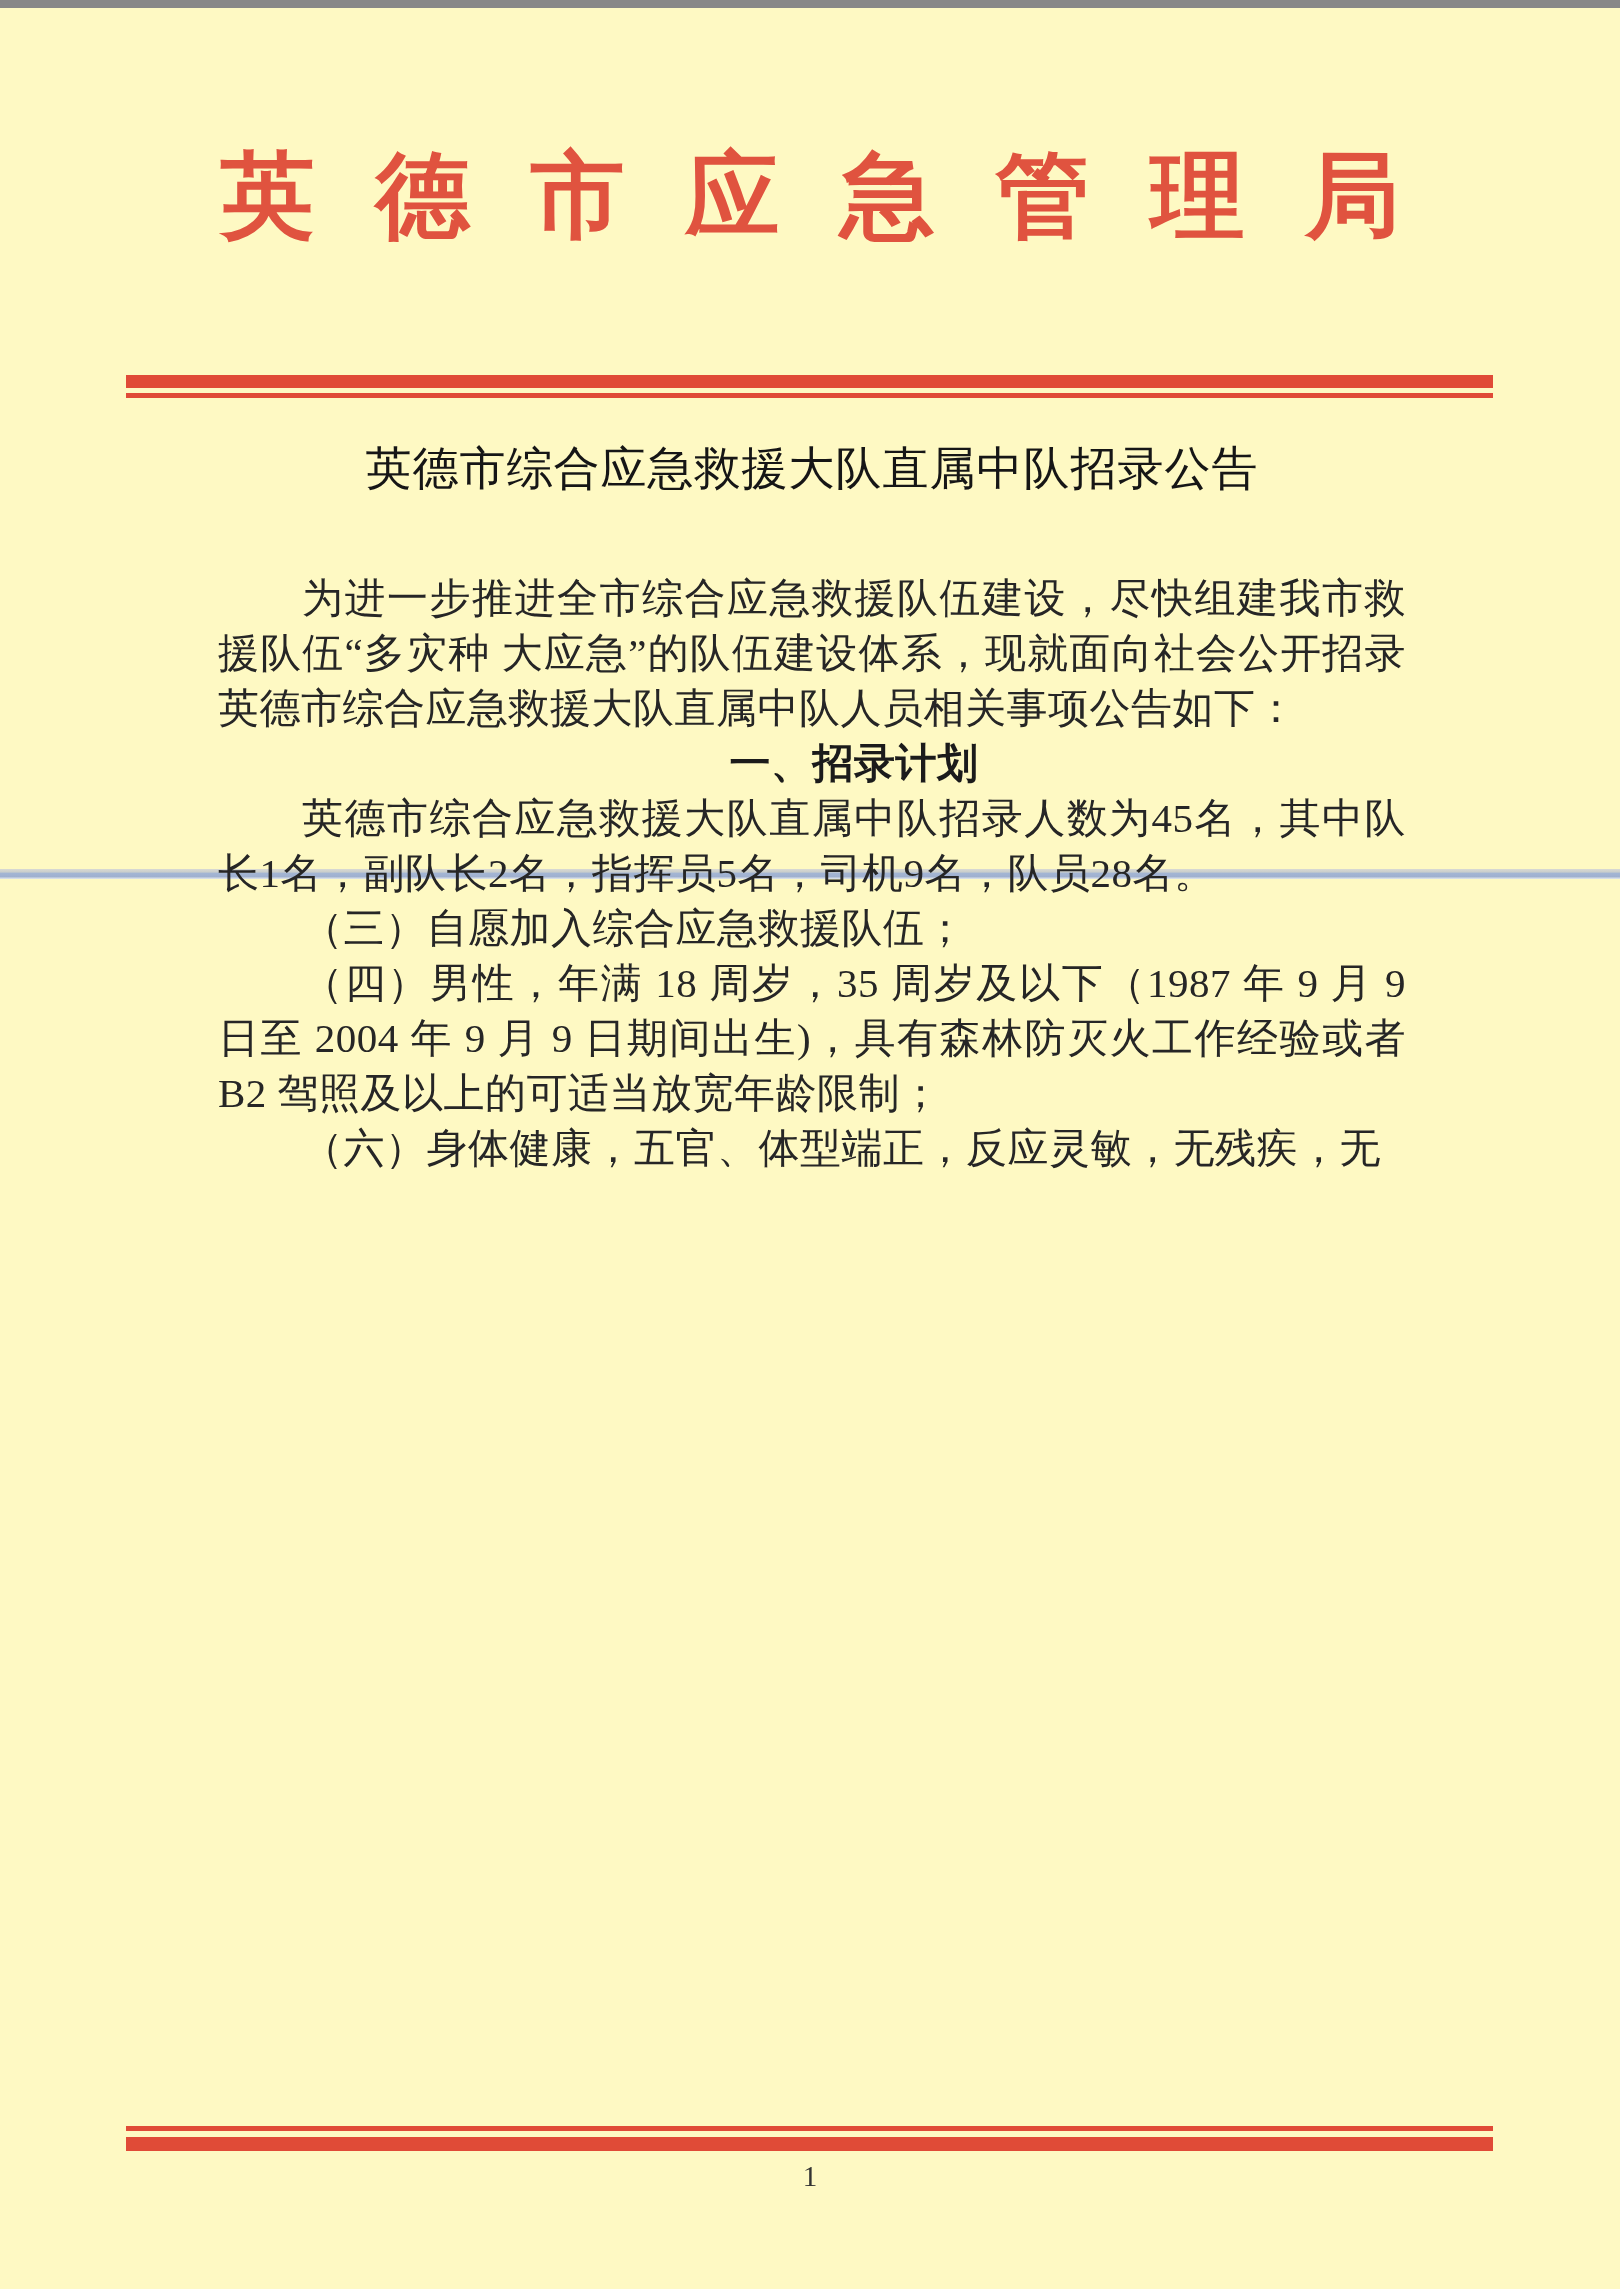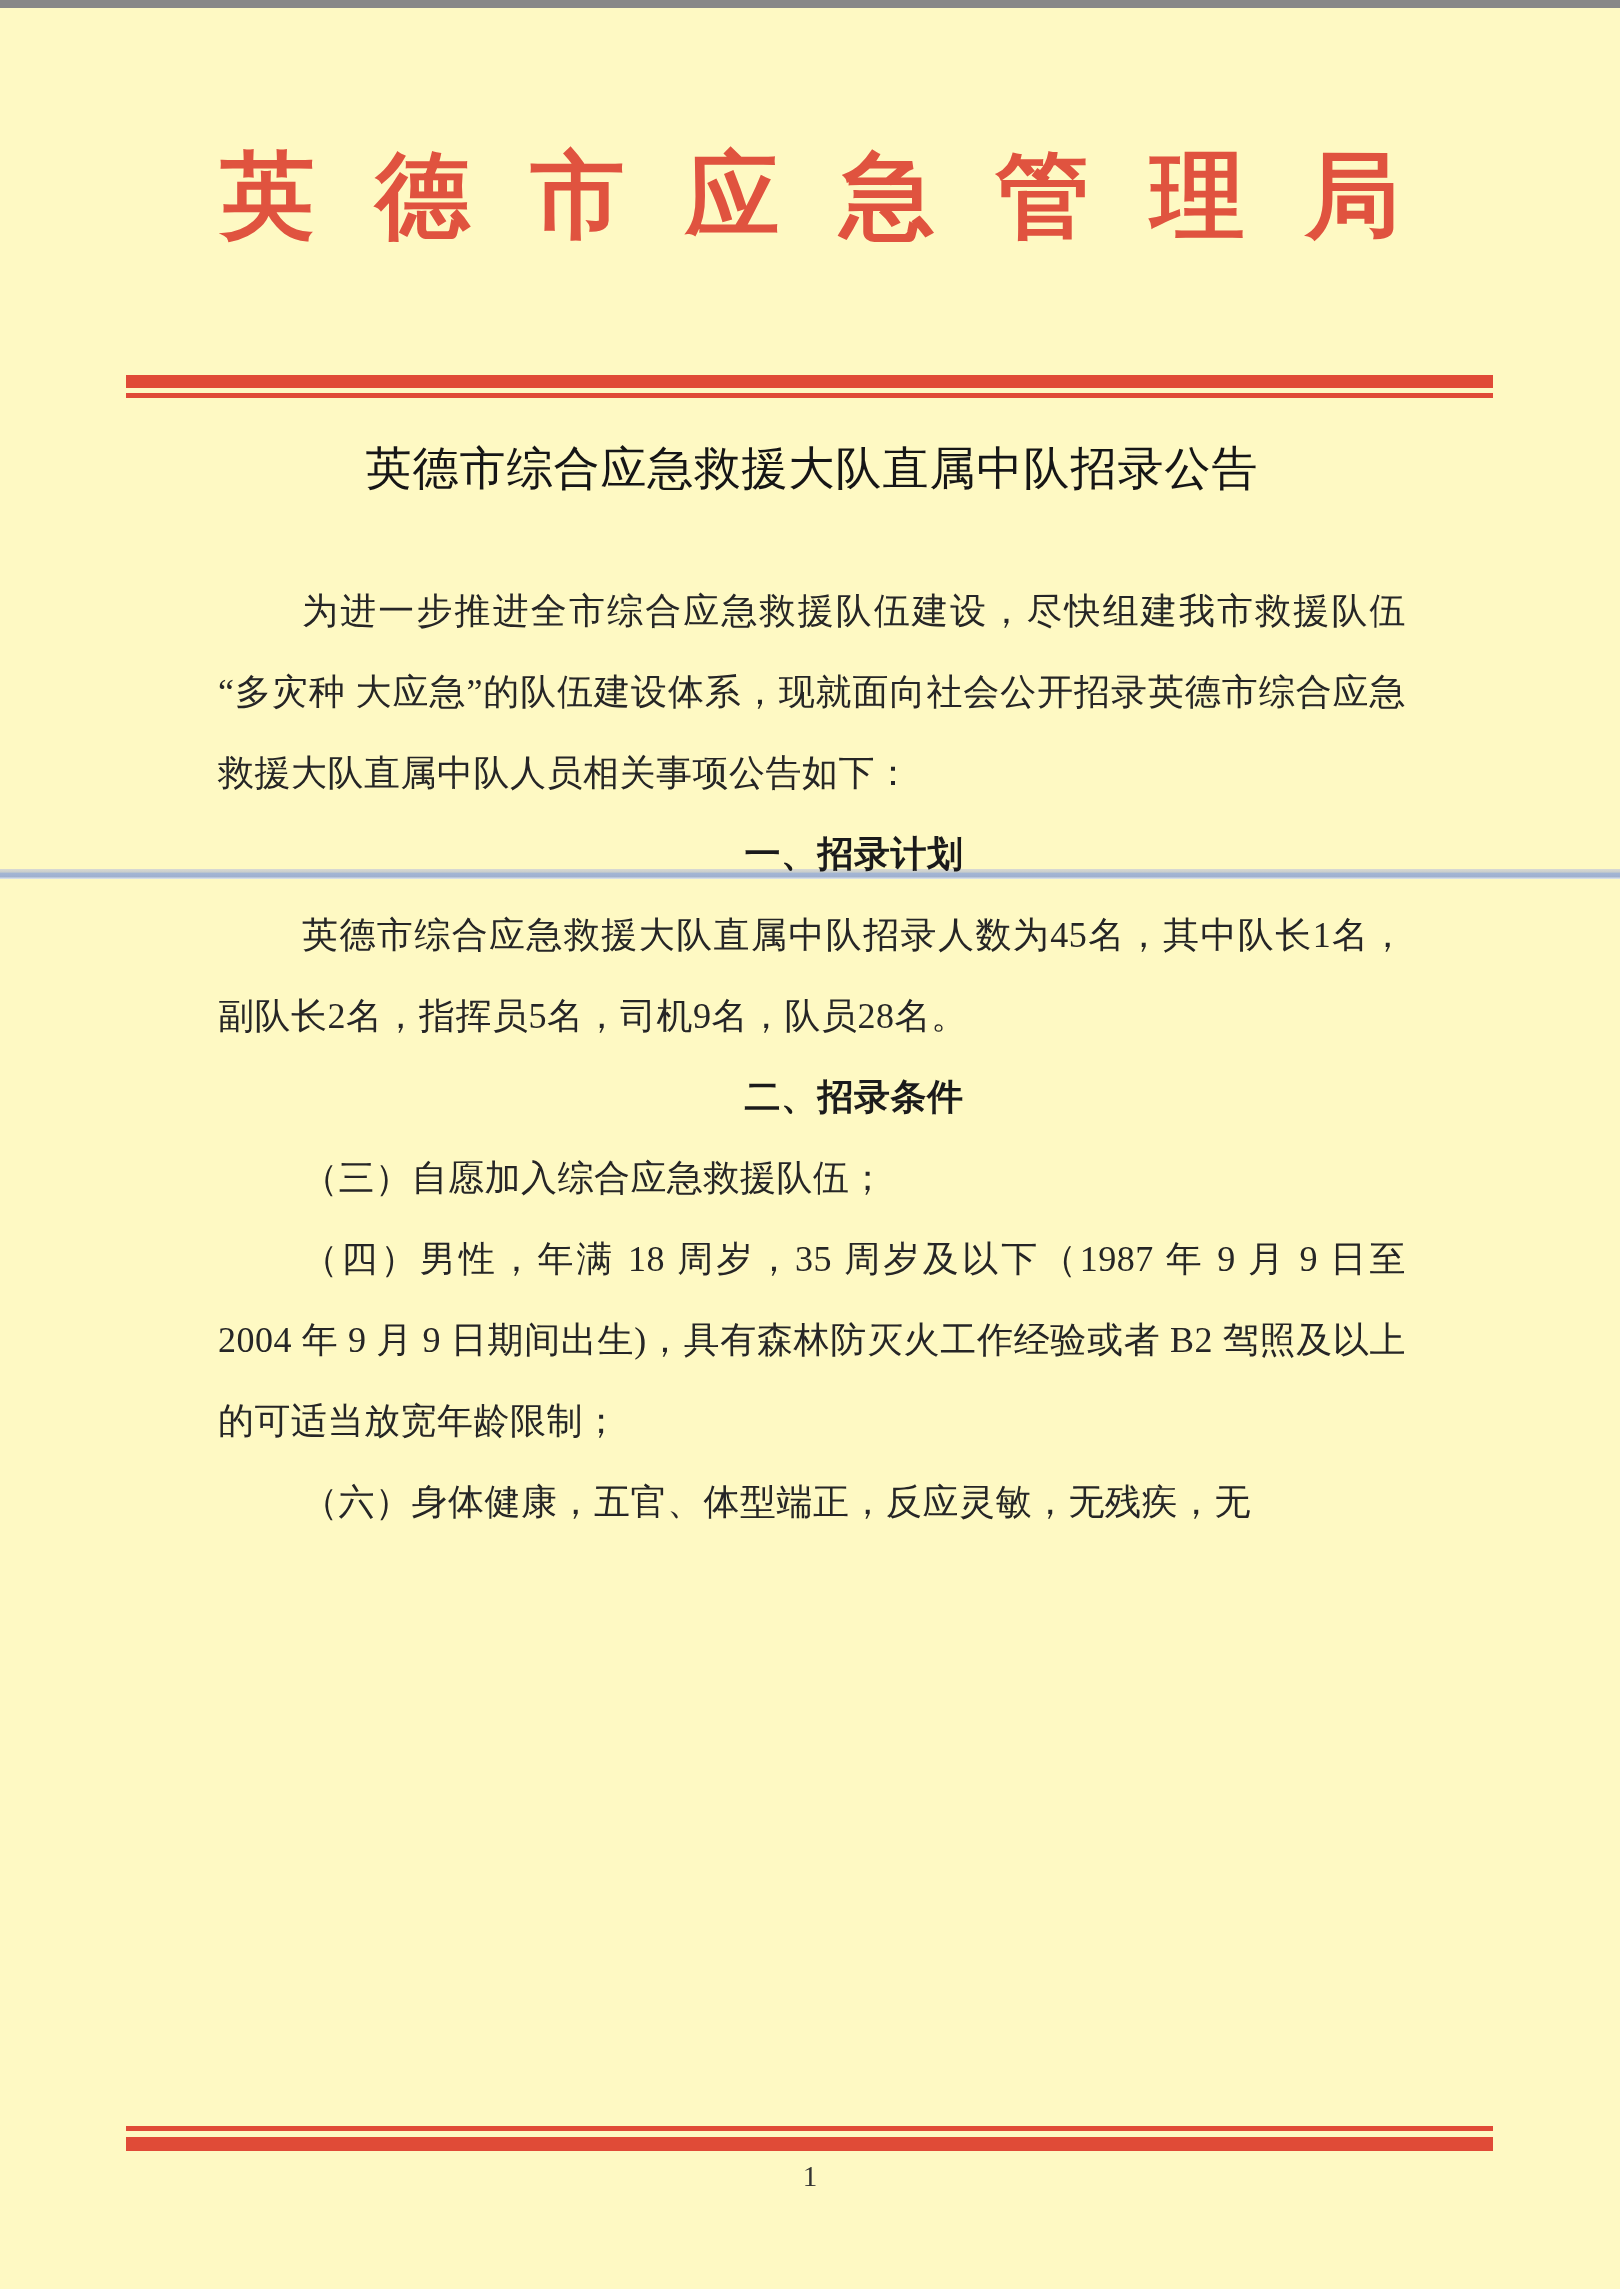--- a/index.html
+++ b/index.html
@@ -49,22 +49,22 @@
     margin:0 0 71px 0;
     font-size:46px;
     line-height:63px;
     font-weight:normal;
     text-align:center;
     color:#161616;
     letter-spacing:1px;
   }
   .blk{
     margin:0;
-    font-size:36px;
-    line-height:81px;
+    font-size:41px;
+    line-height:55px;
     text-indent:84px;
     text-align:justify;
     letter-spacing:0.5px;
   }
   .blk.heading{
     font-weight:bold;
     text-align:center;
     color:#1b1b1b;
   }
   
@@ -88,21 +88,20 @@
   <div class="rule rule-h-thin"></div>
 
   <div class="scan-line"></div>
 
   <div class="doc">
     <h1 class="doc-title">英德市综合应急救援大队直属中队招录公告</h1>
 
     <p class="blk">为进一步推进全市综合应急救援队伍建设，尽快组建我市救援队伍“多灾种 大应急”的队伍建设体系，现就面向社会公开招录英德市综合应急救援大队直属中队人员相关事项公告如下：</p>
     <p class="blk heading">一、招录计划</p>
     <p class="blk">英德市综合应急救援大队直属中队招录人数为45名，其中队长1名，副队长2名，指挥员5名，司机9名，队员28名。</p>
-    <p class="blk heading">二、招录条件</p>
     <p class="blk">（三）自愿加入综合应急救援队伍；</p>
     <p class="blk">（四）男性，年满 18 周岁，35 周岁及以下（1987 年 9 月 9 日至 2004 年 9 月 9 日期间出生)，具有森林防灭火工作经验或者 B2 驾照及以上的可适当放宽年龄限制；</p>
     <p class="blk">（六）身体健康，五官、体型端正，反应灵敏，无残疾，无</p>
   </div>
 
   <div class="rule rule-f-thin"></div>
   <div class="rule rule-f-thick"></div>
   <div class="page-number">1</div>
 
 </div>

